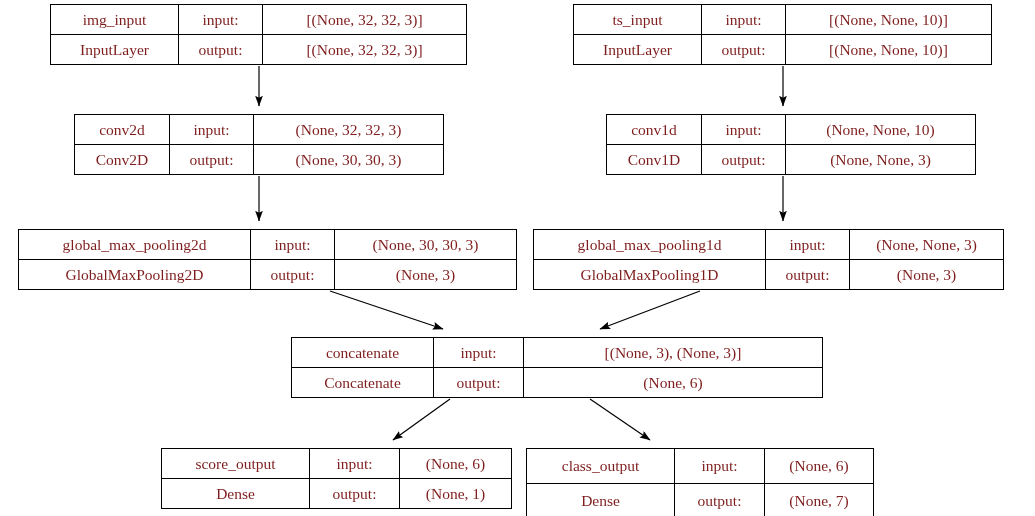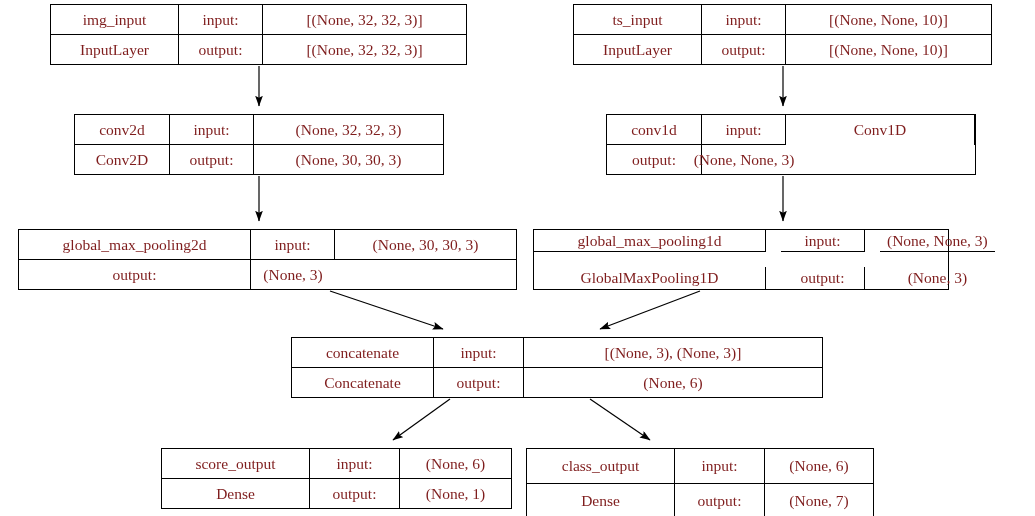--- a/index.html
+++ b/index.html
@@ -91,32 +91,34 @@
         <div class="cell r0 c0 label">conv2d</div>
         <div class="cell r0 c1 io">input:</div>
         <div class="cell r0 c2 shape">(None, 32, 32, 3)</div>
         <div class="cell r1 c0 label">Conv2D</div>
         <div class="cell r1 c1 io">output:</div>
         <div class="cell r1 c2 shape">(None, 30, 30, 3)</div>
       </div>
       <div class="node" style="left: 598px; top: 114px; width: 370px; height: 61px; margin-left: 8px; --c1: 95px; --c2: 84px; --c3: auto;">
         <div class="cell r0 c0 label">conv1d</div>
         <div class="cell r0 c1 io">input:</div>
+        <div class="cell r0 c2 shape">(None, None, 10)</div>
         <div class="cell r1 c0 label">Conv1D</div>
         <div class="cell r1 c1 io">output:</div>
         <div class="cell r1 c2 shape">(None, None, 3)</div>
       </div>
       <div class="node" style="left: 18px; top: 229px; width: 499px; height: 61px; --c1: 232px; --c2: 84px; --c3: auto;">
         <div class="cell r0 c0 label">global_max_pooling2d</div>
         <div class="cell r0 c1 io">input:</div>
         <div class="cell r0 c2 shape">(None, 30, 30, 3)</div>
+        <div class="cell r1 c0 label">GlobalMaxPooling2D</div>
         <div class="cell r1 c1 io">output:</div>
         <div class="cell r1 c2 shape">(None, 3)</div>
       </div>
-      <div class="node" style="left: 533px; top: 229px; width: 416px; height: 61px; gap: 15px; --c1: 232px; --c2: 84px; --c3: auto;">
+      <div class="node" style="left: 533px; top: 229px; width: 471px; height: 61px; --c1: 232px; --c2: 84px; --c3: auto;">
         <div class="cell r0 c0 label">global_max_pooling1d</div>
         <div class="cell r0 c1 io">input:</div>
         <div class="cell r0 c2 shape">(None, None, 3)</div>
         <div class="cell r1 c0 label">GlobalMaxPooling1D</div>
         <div class="cell r1 c1 io">output:</div>
         <div class="cell r1 c2 shape">(None, 3)</div>
       </div>
       <div class="node" style="left: 291px; top: 337px; width: 532px; height: 61px; --c1: 142px; --c2: 90px; --c3: auto;">
         <div class="cell r0 c0 label">concatenate</div>
         <div class="cell r0 c1 io">input:</div>

